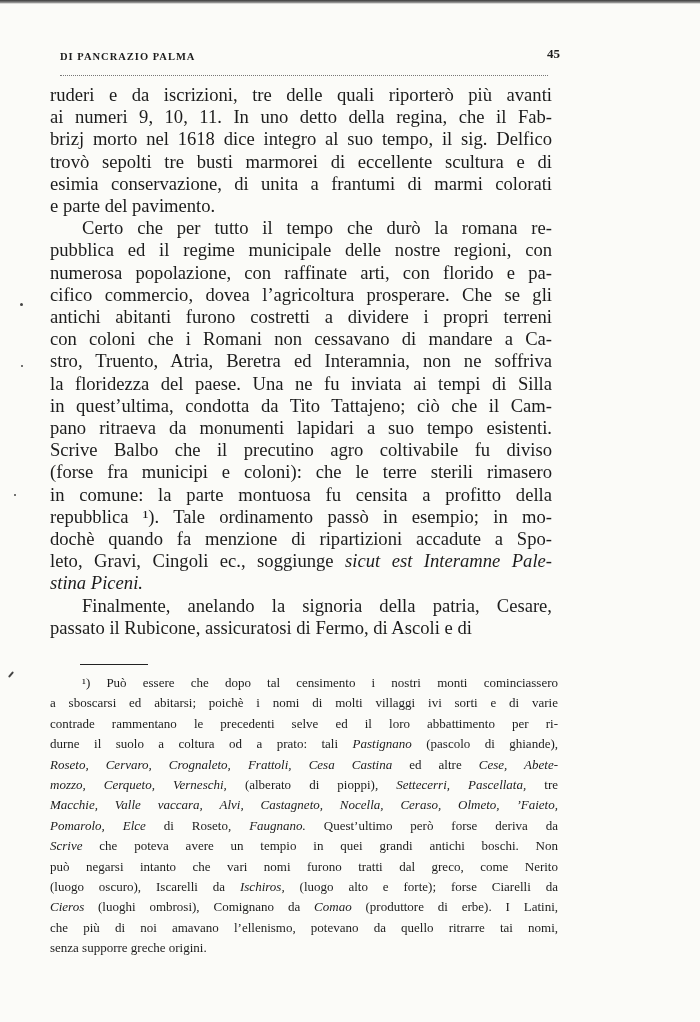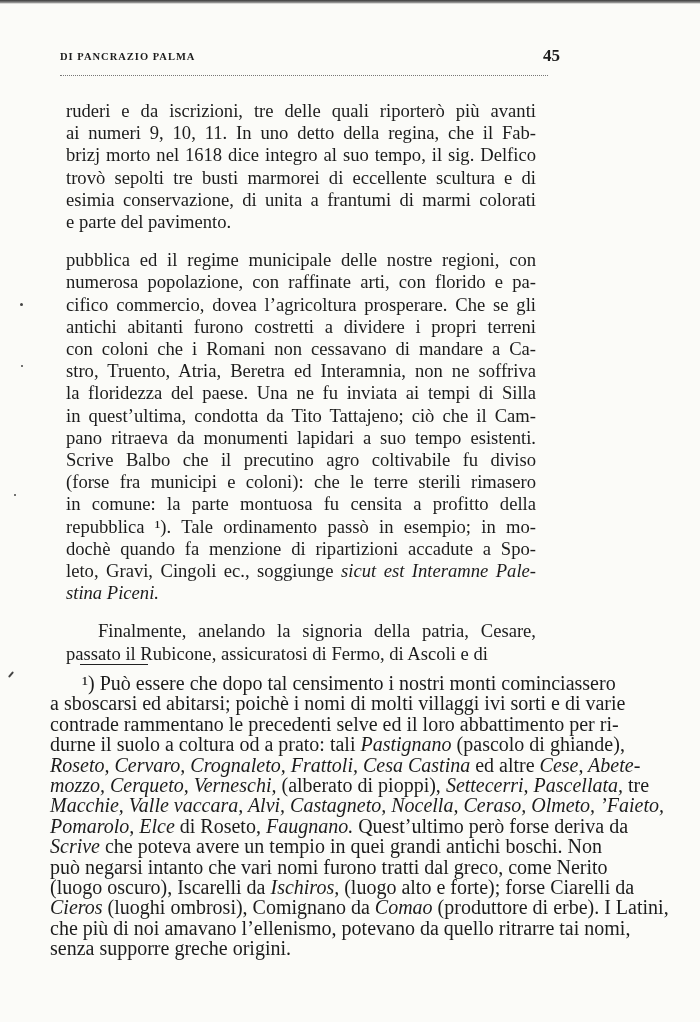--- a/index.html
+++ b/index.html
@@ -21,43 +21,43 @@
     position: absolute; top: 46px; left: 0; width: 500px; height: 22px;
   }
   .running-title {
     position: absolute; left: 0; right: 0; top: 5px; text-align: left;
     font-family: "Liberation Serif", serif;
     font-size: 10.5px; letter-spacing: 1px; font-weight: bold;
   }
   .page-number {
     position: absolute; right: 0; top: 0;
     font-family: "Liberation Serif", serif;
-    font-size: 17px; font-weight: bold;
+    font-size: 13px; font-weight: bold;
   }
   .header-rule {
     position: absolute; top: 75px; left: 0; width: 488px;
     border-top: 1px dotted #777;
   }
   .body-text {
     position: absolute; top: 84px; left: -10px; width: 502px;
     font-family: "Liberation Serif", serif;
     font-size: 18.6px; line-height: 22.2px;
     text-align: justify;
   }
-  .body-text p { margin: 16px; }
+  .body-text p { margin: 0; }
   .line { display: block; text-align-last: justify; white-space: nowrap; }
   .line.last { text-align-last: left; }
   .footnote-rule {
     position: absolute; top: 664px; left: 20px; width: 68px;
     border-top: 1.5px solid #222;
   }
   .footnotes {
     position: absolute; top: 673px; left: -10px; width: 508px;
     font-family: "Liberation Serif", serif;
-    font-size: 20px; line-height: 20.4px;
+    font-size: 13px; line-height: 20.4px;
   }
   .fn-line { display: block; text-align-last: justify; white-space: nowrap; }
   .fn-line.first { text-indent: 32px; }
   .fn-line.last { text-align-last: left; }
   i { }
   .speck { position: absolute; background: #444; border-radius: 50%; }
 </style>
 </head>
 <body>
 
@@ -73,20 +73,21 @@
   <div class="body-text" id="body-text">
       <p>
         <span class="line"><span>ruderi e da iscrizioni, tre delle quali riporterò più avanti</span></span>
         <span class="line"><span>ai numeri 9, 10, 11. In uno detto della regina, che il Fab-</span></span>
         <span class="line"><span>brizj morto nel 1618 dice integro al suo tempo, il sig. Delfico</span></span>
         <span class="line"><span>trovò sepolti tre busti marmorei di eccellente scultura e di</span></span>
         <span class="line"><span>esimia conservazione, di unita a frantumi di marmi colorati</span></span>
         <span class="line last"><span>e parte del pavimento.</span></span>
       </p>
       <p>
+        <span class="line" style="text-indent: 32px;"><span>Certo che per tutto il tempo che durò la romana re-</span></span>
         <span class="line"><span>pubblica ed il regime municipale delle nostre regioni, con</span></span>
         <span class="line"><span>numerosa popolazione, con raffinate arti, con florido e pa-</span></span>
         <span class="line"><span>cifico commercio, dovea l’agricoltura prosperare. Che se gli</span></span>
         <span class="line"><span>antichi abitanti furono costretti a dividere i propri terreni</span></span>
         <span class="line"><span>con coloni che i Romani non cessavano di mandare a Ca-</span></span>
         <span class="line"><span>stro, Truento, Atria, Beretra ed Interamnia, non ne soffriva</span></span>
         <span class="line"><span>la floridezza del paese. Una ne fu inviata ai tempi di Silla</span></span>
         <span class="line"><span>in quest’ultima, condotta da Tito Tattajeno; ciò che il Cam-</span></span>
         <span class="line"><span>pano ritraeva da monumenti lapidari a suo tempo esistenti.</span></span>
         <span class="line"><span>Scrive Balbo che il precutino agro coltivabile fu diviso</span></span>

